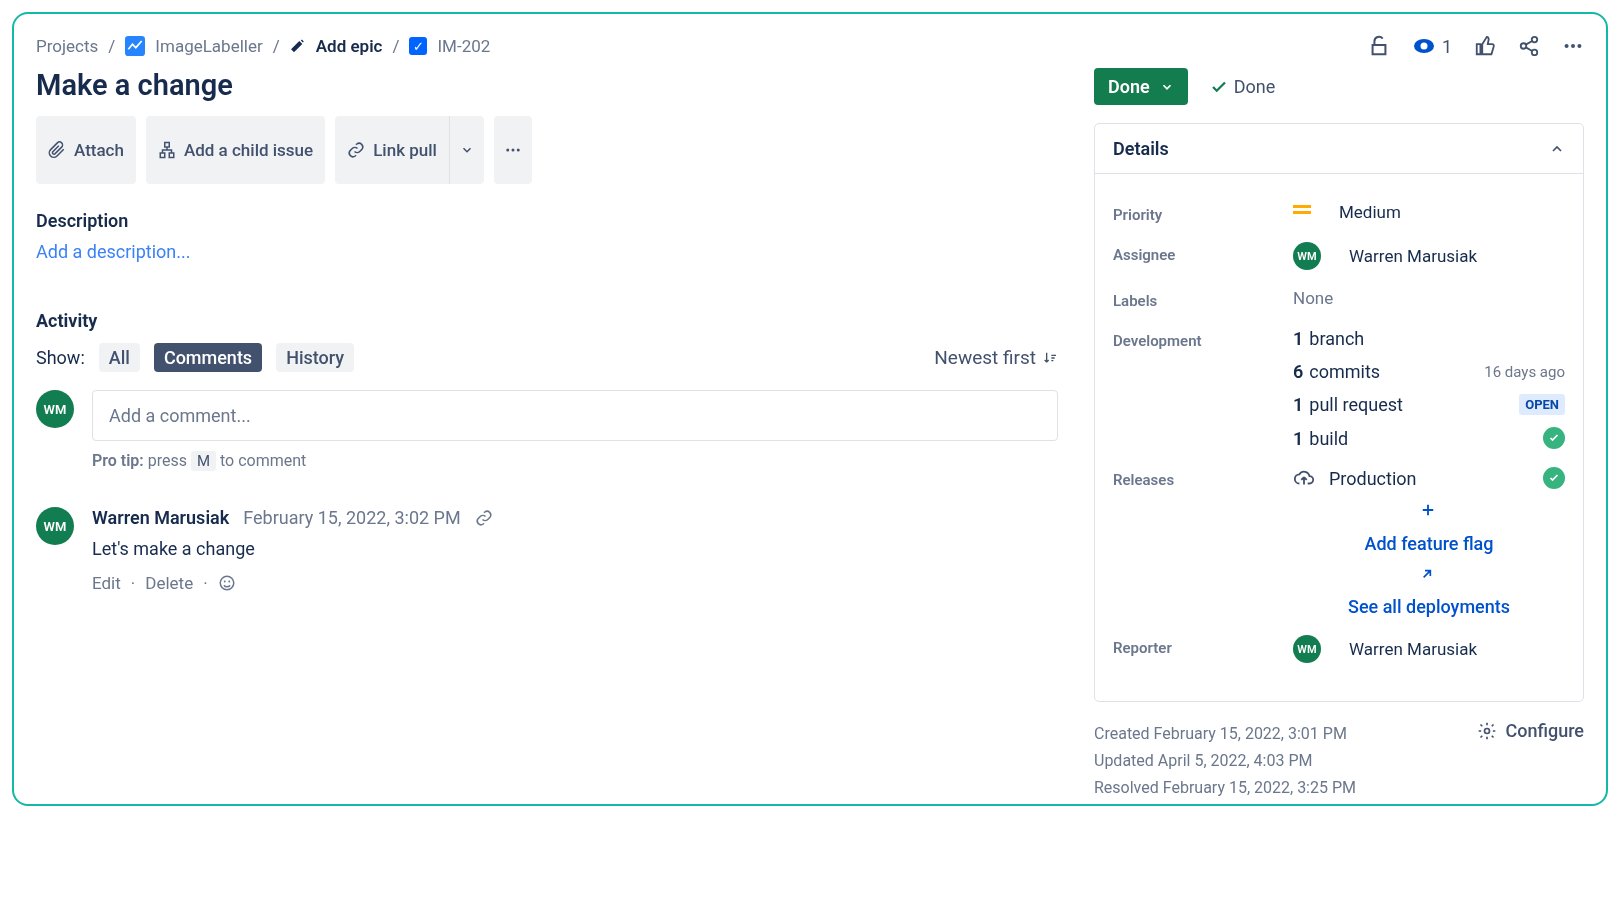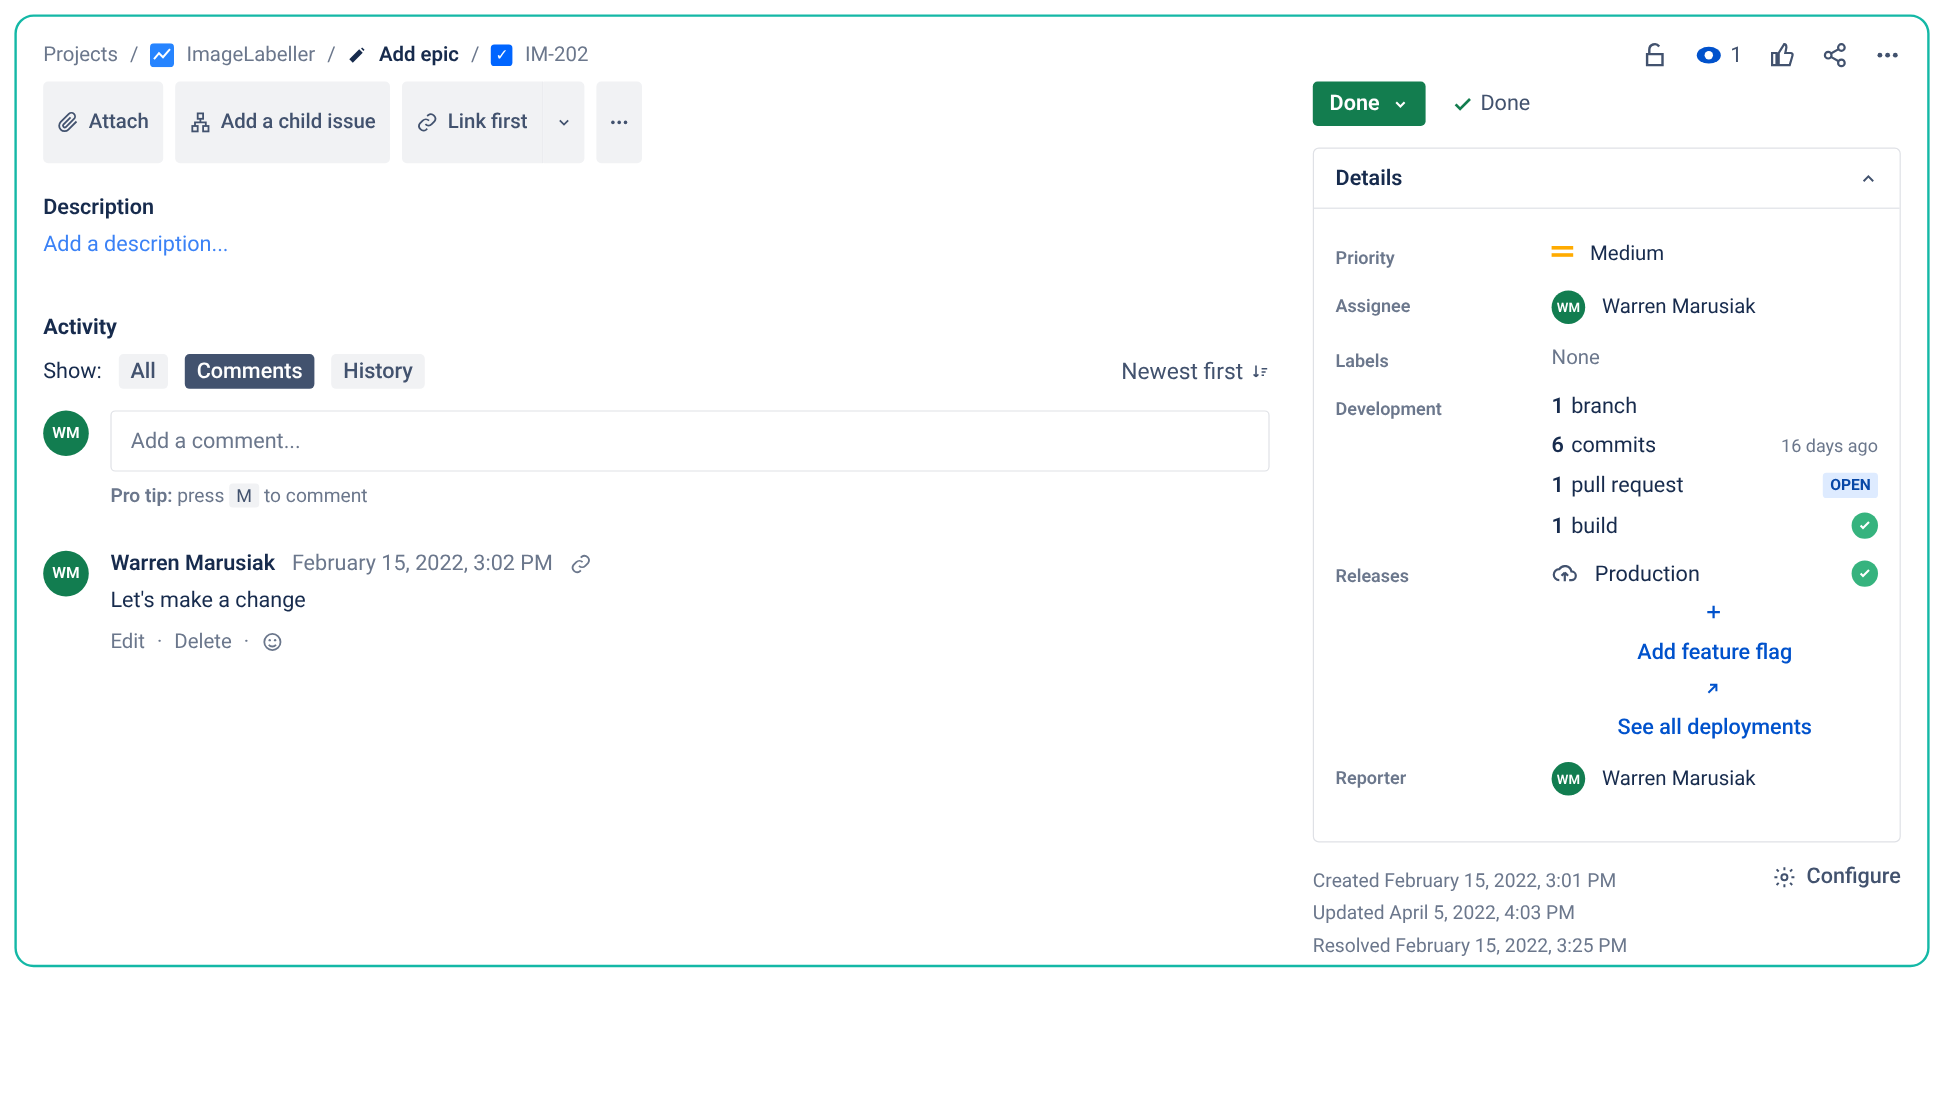--- a/index.html
+++ b/index.html
@@ -48,21 +48,21 @@
 .comment-actions span { cursor:pointer; }
 .status-row { display:flex; align-items:center; gap:22px; margin-bottom:18px; }
 .status-btn { background:#137d4f; color:#fff; border:none; border-radius:4px; padding:8px 14px; font-size:18px; font-weight:600; display:flex; align-items:center; gap:10px; cursor:pointer; }
 .done-ind { display:flex; align-items:center; gap:6px; font-size:18px; color:#42526E; }
 .done-check { color:#137d4f; }
 .details-panel { border:1px solid #dfe1e6; border-radius:5px; }
 .details-head { display:flex; align-items:center; justify-content:space-between; padding:14px 18px; border-bottom:1px solid #dfe1e6; font-size:18px; font-weight:600; color:#172B4D; }
 .details-body { padding:10px 18px 20px; }
 .field-row { display:flex; margin:18px 0; font-size:17px; align-items:flex-start; }
 .field-label { width:180px; color:#6B778C; font-size:15px; font-weight:600; padding-top:4px; }
-.field-value { flex:1; color:#172B4D; display:flex; align-items:center; gap:14px; flex-wrap:wrap; }
+.field-value { flex:1; color:#172B4D; display:flex; align-items:center; gap:28px; flex-wrap:wrap; }
 .field-value.col { flex-direction:column; align-items:stretch; gap:12px; }
 .priority-icon { width:18px; height:14px; display:inline-block; }
 .priority-icon span { display:block; height:3px; background:#ffab00; margin-bottom:3px; }
 .dev-row { display:flex; align-items:center; justify-content:space-between; width:100%; }
 .dev-left { display:flex; align-items:baseline; gap:6px; }
 .dev-count { font-weight:600; font-size:18px; }
 .dev-label { font-size:18px; }
 .dev-meta { color:#6B778C; font-size:15px; }
 .pr-badge { background:#deebff; color:#0747a6; font-size:13px; font-weight:700; padding:3px 6px; border-radius:3px; }
 .check-circle { width:22px; height:22px; border-radius:50%; background:#36b37e; display:flex; align-items:center; justify-content:center; color:#fff; }
@@ -133,20 +133,21 @@
             <circle cx="5" cy="12" r="2.2" fill="#42526E"></circle>
             <circle cx="12" cy="12" r="2.2" fill="#42526E"></circle>
             <circle cx="19" cy="12" r="2.2" fill="#42526E"></circle>
           </svg>
       </span>
     </div>
   </div>
 
   <div class="main-area">
     <div class="left-col">
+      <h1 class="title">Make a change</h1>
 
       <div class="action-bar">
         <button class="act-btn">
           <svg width="18" height="18" viewBox="0 0 24 24" fill="none">
               <path d="M21 11l-9 9a6 6 0 01-8.5-8.5l9-9a4 4 0 015.7 5.7l-9 9a2 2 0 01-2.8-2.8l8-8" stroke="#42526E" stroke-width="2"></path>
             </svg>
           <span>Attach</span>
         </button>
         <button class="act-btn">
           <svg width="18" height="18" viewBox="0 0 24 24" fill="none">
@@ -154,21 +155,21 @@
               <rect x="3" y="16" width="6" height="6" stroke="#42526E" stroke-width="2"></rect>
               <rect x="15" y="16" width="6" height="6" stroke="#42526E" stroke-width="2"></rect>
               <path d="M12 8v4M6 16v-4h12v4" stroke="#42526E" stroke-width="2"></path>
             </svg>
           <span>Add a child issue</span>
         </button>
         <button class="act-btn" style="border-right:1px solid #dfe1e6; border-radius:4px 0 0 4px;">
           <svg width="18" height="18" viewBox="0 0 24 24" fill="none">
               <path d="M10 14a5 5 0 007 0l3-3a5 5 0 00-7-7l-1 1M14 10a5 5 0 00-7 0l-3 3a5 5 0 007 7l1-1" stroke="#42526E" stroke-width="2"></path>
             </svg>
-          <span>Link first</span>
+          <span>Link pull</span>
         </button>
         <button class="act-btn small" style="margin-left:-10px; border-radius:0 4px 4px 0;">
           <svg width="14" height="14" viewBox="0 0 24 24">
               <path d="M6 9l6 6 6-6" stroke="#42526E" stroke-width="2.5" fill="none"></path>
             </svg>
         </button>
         <button class="act-btn small">
           <svg width="18" height="18" viewBox="0 0 24 24">
               <circle cx="5" cy="12" r="2" fill="#42526E"></circle>
               <circle cx="12" cy="12" r="2" fill="#42526E"></circle>

